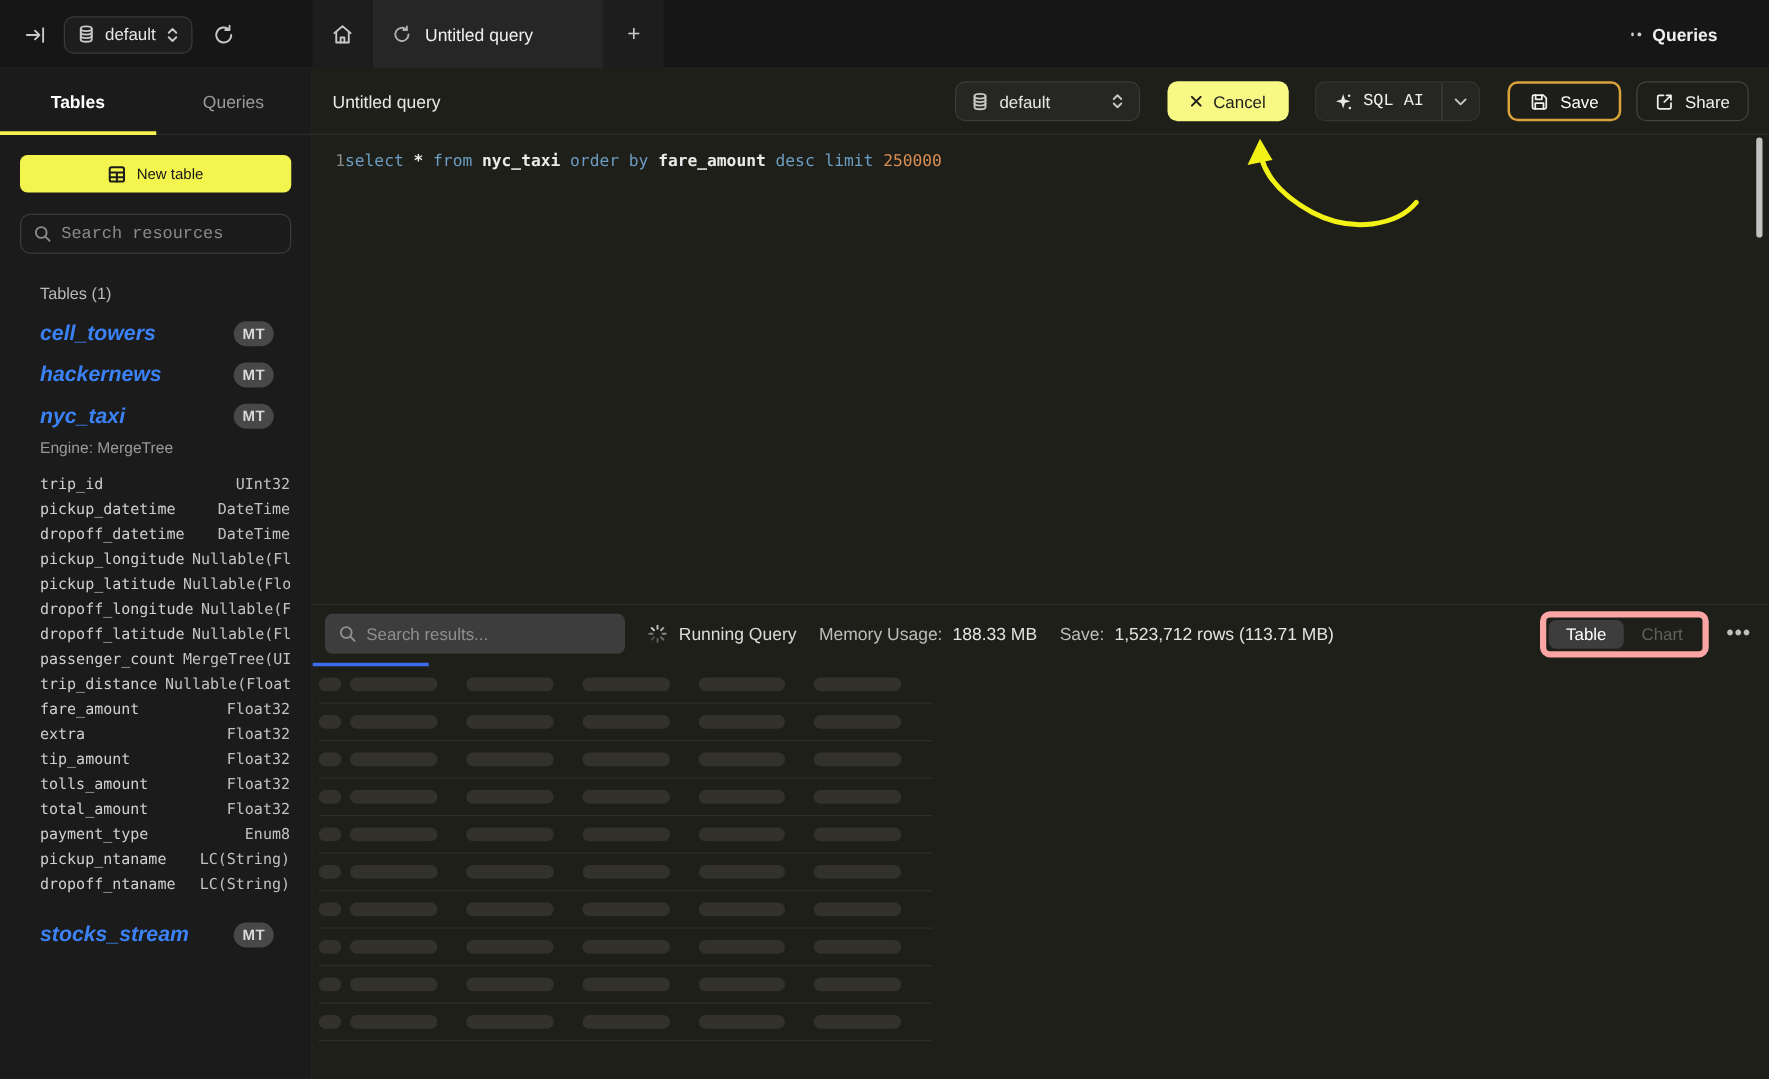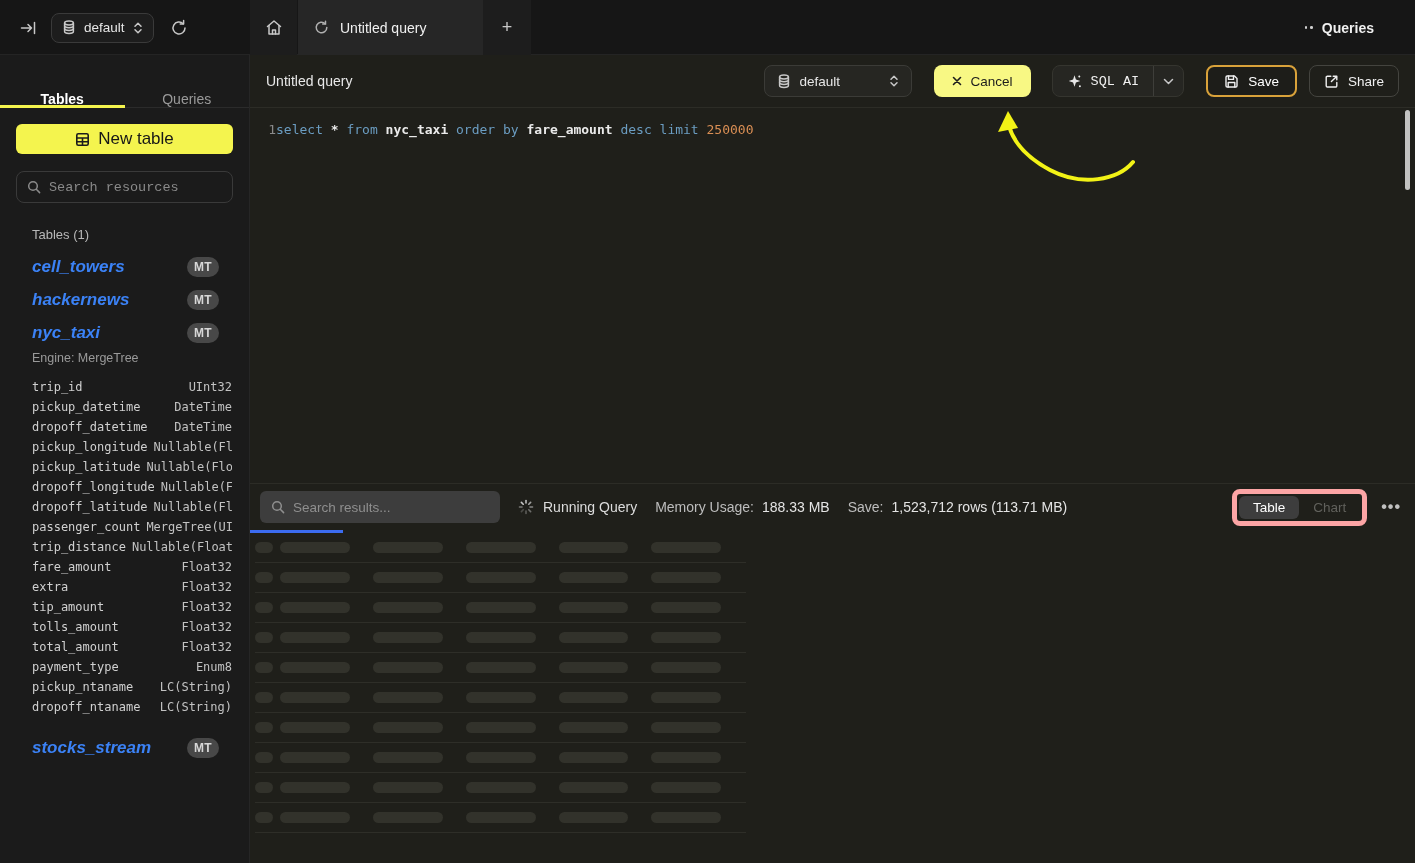--- a/index.html
+++ b/index.html
@@ -20,25 +20,25 @@
   .query-tab { width:185px; height:55px; background:#262626; display:flex; align-items:center; gap:11px; padding:0 16px; font-size:14px; color:#f0f0f0; cursor:pointer; }
   .newtab-btn { width:48px; height:55px; background:#1d1d1d; display:flex; align-items:center; justify-content:center; color:#c8c8c8; font-size:18px; cursor:pointer; }
   .topbar-queries { position:absolute; right:41px; top:0; height:55px; display:flex; align-items:center; gap:9px;
     font-size:14px; font-weight:600; color:#f0f0f0; cursor:pointer; }
   .dots-icon { display:flex; gap:3px; }
   .dots-icon i { width:2.5px; height:2.5px; border-radius:50%; background:#cfcfcf; display:block; }
 
   
   .sidebar { position:absolute; left:0; top:55px; width:250px; bottom:0; background:#1b1b1b; border-right:1px solid #262626; }
   .side-tabs { display:flex; height:53px; border-bottom:1px solid #2b2b2b; }
-  .side-tab { width:125px; display:flex; align-items:flex-end; justify-content:center; font-size:14px; color:#9a9a9a; position:relative; cursor:pointer; }
+  .side-tab { width:125px; display:flex; align-items:center; justify-content:center; font-size:14px; color:#9a9a9a; position:relative; cursor:pointer; }
   .side-tab.active { color:#ffffff; font-weight:700; }
   .side-tab.active::after { content:""; position:absolute; left:0; bottom:-1px; width:100%; height:3px; background:#f4f44e; }
   .newtable-btn { margin:16px 17px 0 16px; height:30px; background:#f4f44e; border:none; border-radius:6px;
-    width:217px; display:flex; align-items:center; justify-content:center; gap:8px; color:#171717; font-size:17px; cursor:pointer; font-family:inherit; }
+    width:217px; display:flex; align-items:center; justify-content:center; gap:8px; color:#171717; font-size:12px; cursor:pointer; font-family:inherit; }
   .side-search { margin:17px 17px 0 16px; height:32px; width:217px; border:1px solid #3a3a3a; border-radius:8px;
     display:flex; align-items:center; gap:8px; padding:0 10px; background:transparent; }
   .side-search input { flex:1; background:transparent; border:none; outline:none; color:#cfcfcf; font-size:13.5px; font-family:Liberation Mono, monospace; width:100%; }
   .side-search input::placeholder { color:#8a8a8a; }
   .section-header { margin:24px 0 0 32px; font-size:13px; color:#b8b8b8; }
   .table-row { height:33px; display:flex; align-items:center; justify-content:space-between; padding:0 30px 0 32px; cursor:pointer; }
   .table-row .tname { font-size:17px; font-weight:600; color:#3b82f6;font-style:italic; }
   .mt-badge { min-width:30px; height:20px; padding:0 7px; border-radius:10px; background:#484848; color:#d8d8d8;
     font-size:12px; font-weight:700; display:flex; align-items:center; justify-content:center; letter-spacing:.3px; }
   .engine-line { margin:2px 0 8px 32px; font-size:12.5px; color:#9a9a9a; }

